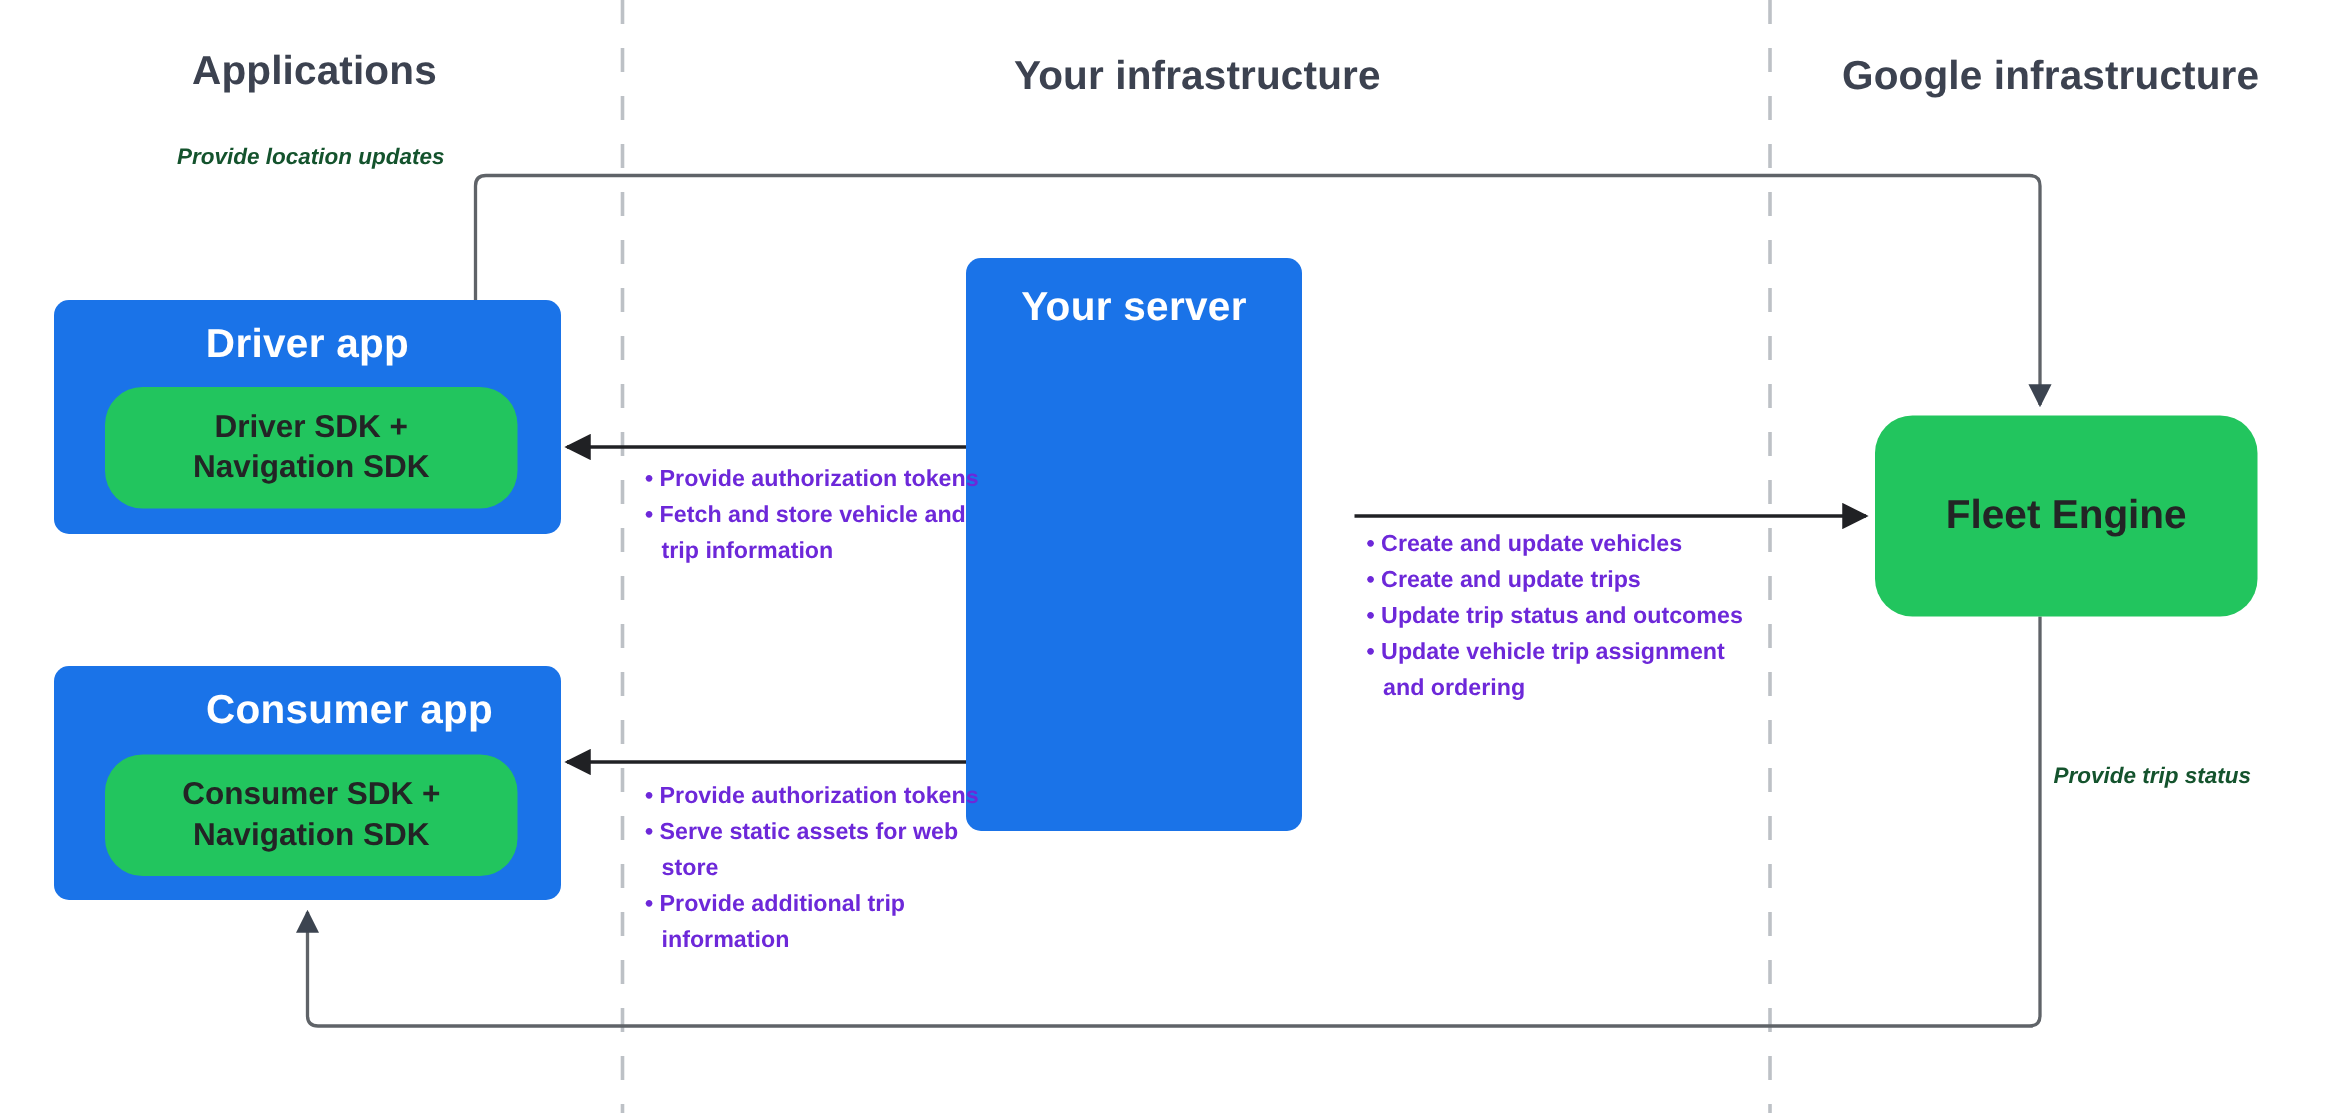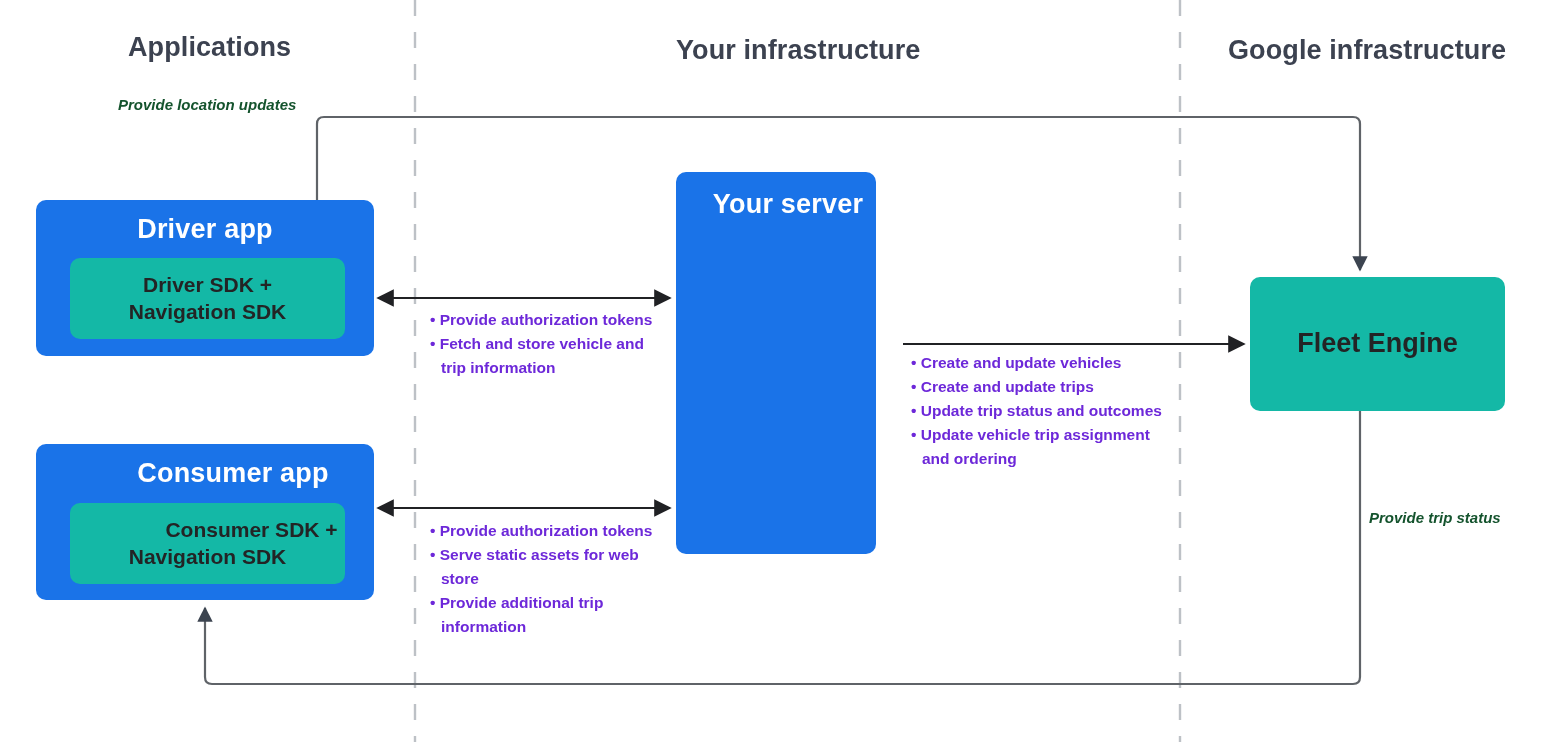--- a/index.html
+++ b/index.html
@@ -33,21 +33,22 @@
   }
   .box {
     position: absolute;
     border-radius: 10px;
     box-sizing: border-box;
   }
   .box-blue {
     background: #1a73e8;
   }
   .box-yellow {
-    background: #14b8a6;
+    background: #22c55e;
+    border-radius: 25px;
   }
   .box-title-white {
     position: absolute;
     width: 100%;
     text-align: center;
     color: #ffffff;
     font-weight: 700;
     font-size: 27px;
     letter-spacing: 0.2px;
   }
@@ -133,25 +134,25 @@
   </div>
   <div class="box box-yellow" style="left:70px; top:258px; width:275px; height:81px;">
     <div class="sdk-label" style="top:13px;">Driver SDK +</div>
     <div class="sdk-label" style="top:40px;">Navigation SDK</div>
   </div>
 
   <div class="box box-blue" style="left:36px; top:444px; width:338px; height:156px;">
     <div class="box-title-white" style="top:14px;margin-left:28px;">Consumer app</div>
   </div>
   <div class="box box-yellow" style="left:70px; top:503px; width:275px; height:81px;">
-    <div class="sdk-label" style="top:13px;margin-left:44px;">Consumer SDK +</div>
+    <div class="sdk-label" style="top:13px;">Consumer SDK +</div>
     <div class="sdk-label" style="top:40px;">Navigation SDK</div>
   </div>
 
-  <div class="box box-blue" style="left:676px; top:172px; width:200px; height:382px;padding-left:12px;">
+  <div class="box box-blue" style="left:644px; top:172px; width:224px; height:382px;">
     <div class="box-title-white" style="top:17px;">Your server</div>
   </div>
 
   <div class="box box-yellow" style="left:1250px; top:277px; width:255px; height:134px;">
     <div class="fleet-label" style="top:51px;">Fleet Engine</div>
   </div>
 
   <div class="edge-label" style="left:118px; top:96px;">Provide location updates</div>
   <div class="edge-label" style="left:1369px; top:509px;">Provide trip status</div>
 

